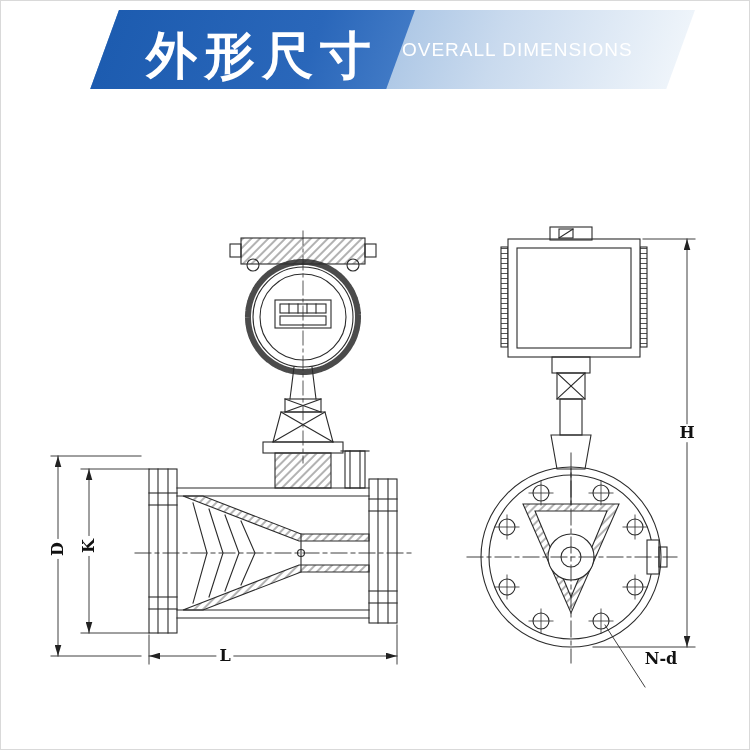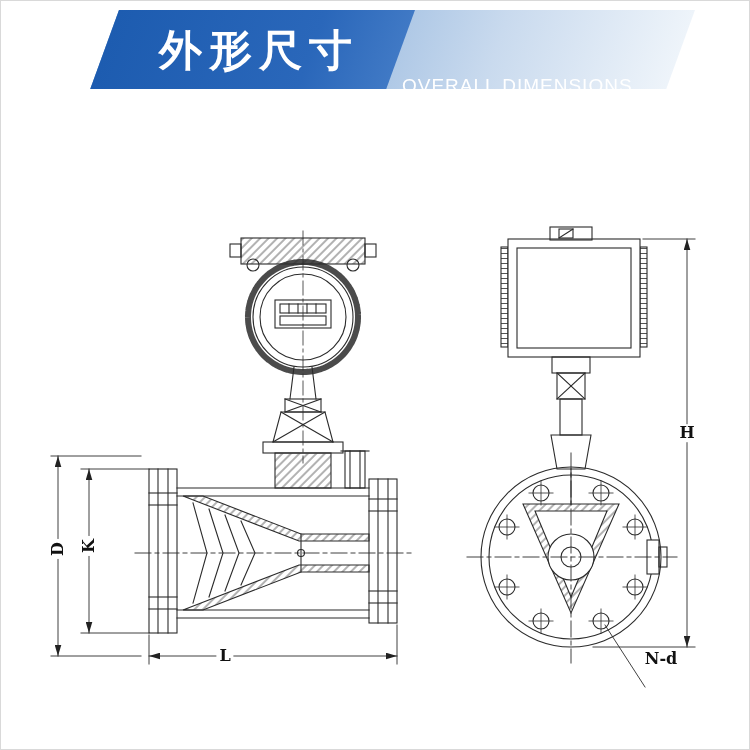--- a/index.html
+++ b/index.html
@@ -13,26 +13,26 @@
     position:absolute;left:118px;top:9px;width:576px;height:79px;
     transform:skewX(-20deg);transform-origin:0 0;
     background:linear-gradient(90deg,#5d8fc9 0%,#8fb3dc 30%,#c9daee 68%,#eef4fa 100%);
   }
   .banner-dark{
     position:absolute;left:118px;top:9px;width:296px;height:79px;
     transform:skewX(-20deg);transform-origin:0 0;
     background:linear-gradient(90deg,var(--accent-dark,#1d5cb0) 0%,#2a67ba 70%,#4079c5 100%);
   }
   .title-cn{
-    position:absolute;left:158px;top:21px;font-size:43px;font-weight:bold;
+    position:absolute;left:145px;top:21px;font-size:51px;font-weight:bold;
     color:#ffffff;letter-spacing:7px;white-space:nowrap;
   }
   .title-en{
     position:absolute;left:401px;top:38px;font-size:19px;color:#ffffff;
-    letter-spacing:1px;white-space:nowrap;margin-top:36px;
+    letter-spacing:1px;white-space:nowrap;
   }
   
   svg.drawing{position:absolute;left:0;top:0;}
   g.draw{stroke:#2b2b2b;fill:none;stroke-width:1.1;stroke-linecap:square;}
   .dim-label{
     position:absolute;transform:translate(-50%,-50%);
     font-family:"DejaVu Serif", serif;font-weight:bold;font-size:16px;
     color:#111;background:#fff;padding:0 3px;line-height:1.1;white-space:nowrap;
   }
   .dim-label.rot{transform:translate(-50%,-50%) rotate(-90deg);}

